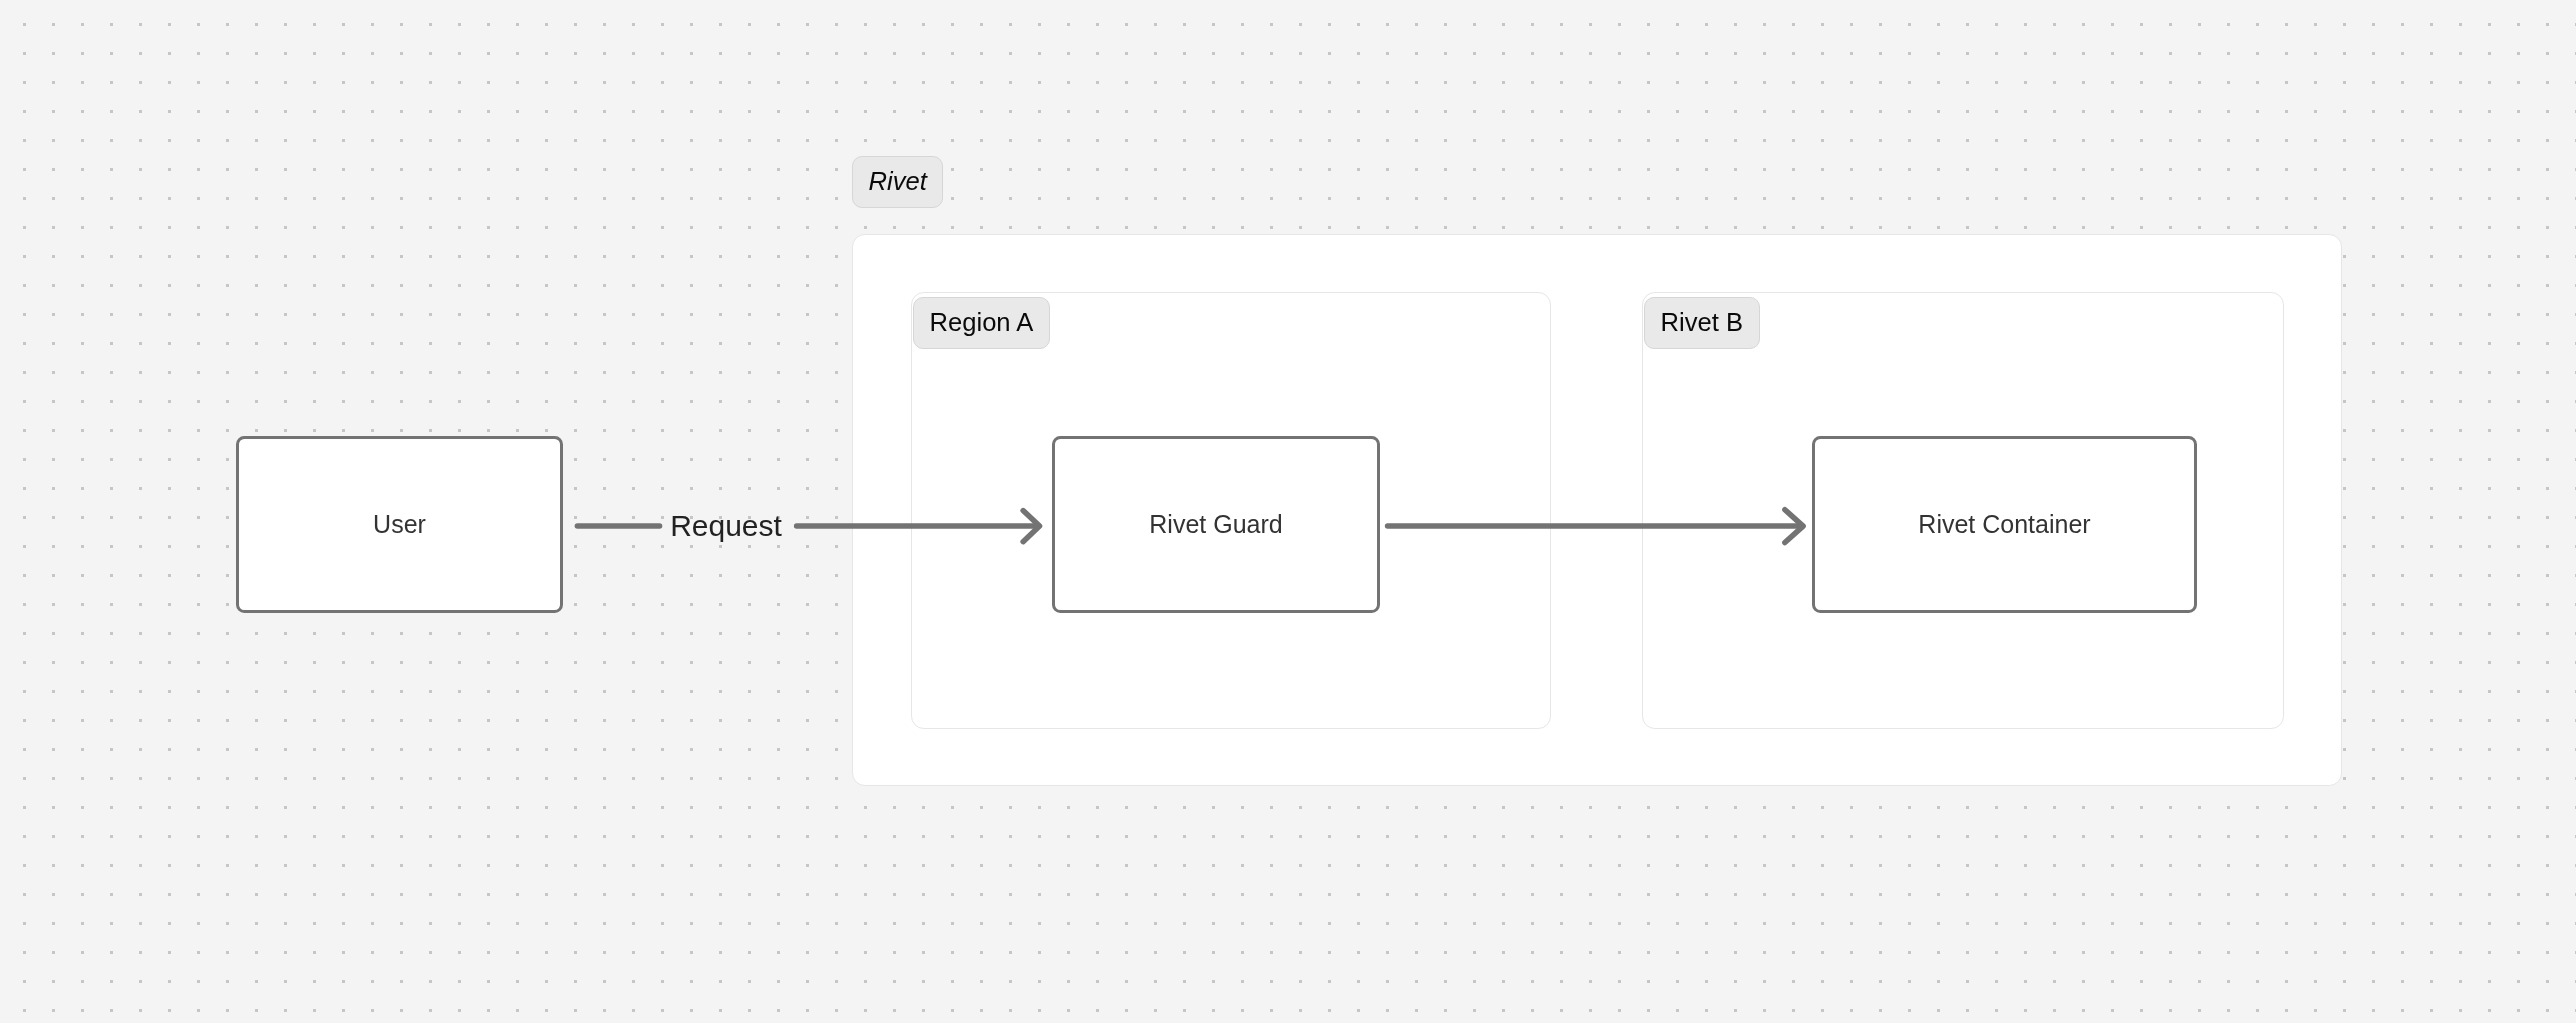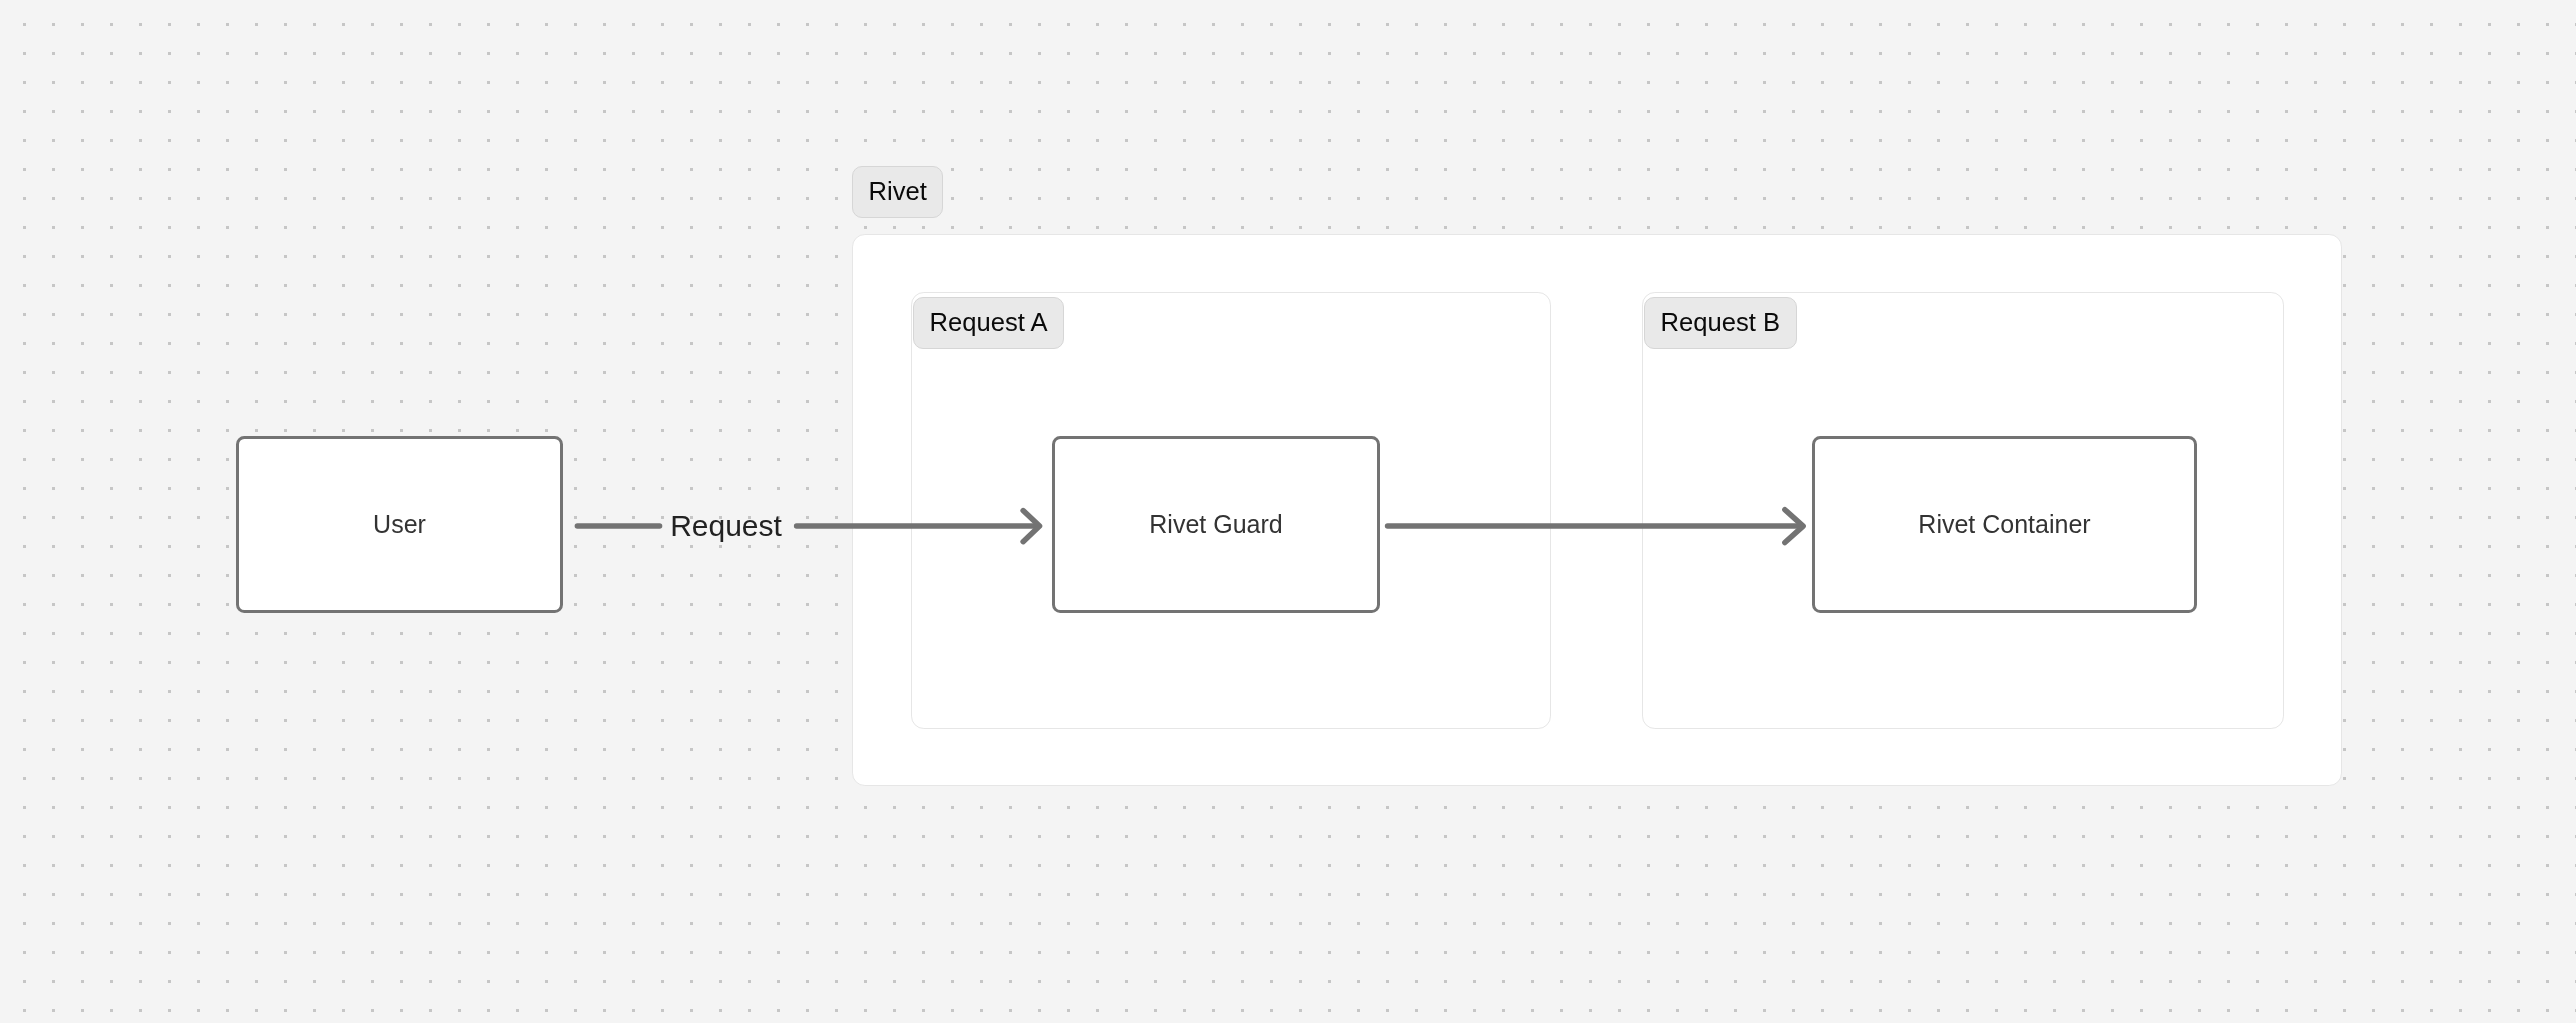--- a/index.html
+++ b/index.html
@@ -43,21 +43,21 @@
     background: #e9e9e9;
     border: 0.9px solid #d6d6d6;
     border-radius: 10px;
     color: #0a0a0a;
     font-size: 25.6px;
     line-height: 1;
     padding: 12px 15.5px 12.8px 15.5px;
     white-space: nowrap;
     box-sizing: border-box;
   }
-  #label-rivet    { left: 852px;  top: 166px; }
+  #label-rivet    { left: 852px;  top: 156px; font-style: italic; }
   #label-region-a { left: 913px;  top: 297px; }
   #label-region-b { left: 1644px; top: 297px; }
 
   
   .node {
     position: absolute;
     background: #ffffff;
     border: 3.7px solid #737373;
     border-radius: 8.2px;
     box-sizing: border-box;
@@ -124,23 +124,23 @@
     <polyline class="edge-head" points="1120,559 1138,576 1120,593"></polyline>
 
     <line class="edge-line" x1="1519" y1="576" x2="1972" y2="576"></line>
     <polyline class="edge-head" points="1954,558 1974,576 1954,594"></polyline>
   </svg>
 
   <div class="edge-label" id="edge-label-request">Request</div>
 
   <div class="group-label" id="label-rivet">Rivet</div>
 
-  <div class="group-label" id="label-region-a">Request A</div>
+  <div class="group-label" id="label-region-a">Region A</div>
 
-  <div class="group-label" id="label-region-b">Request B</div>
+  <div class="group-label" id="label-region-b">Rivet B</div>
 
   <div class="node" id="node-rivet-guard">Rivet Guard</div>
 
   <div class="node" id="node-user">User</div>
 
   <div class="node" id="node-rivet-container">Rivet Container</div>
 
 </div>
 
 

